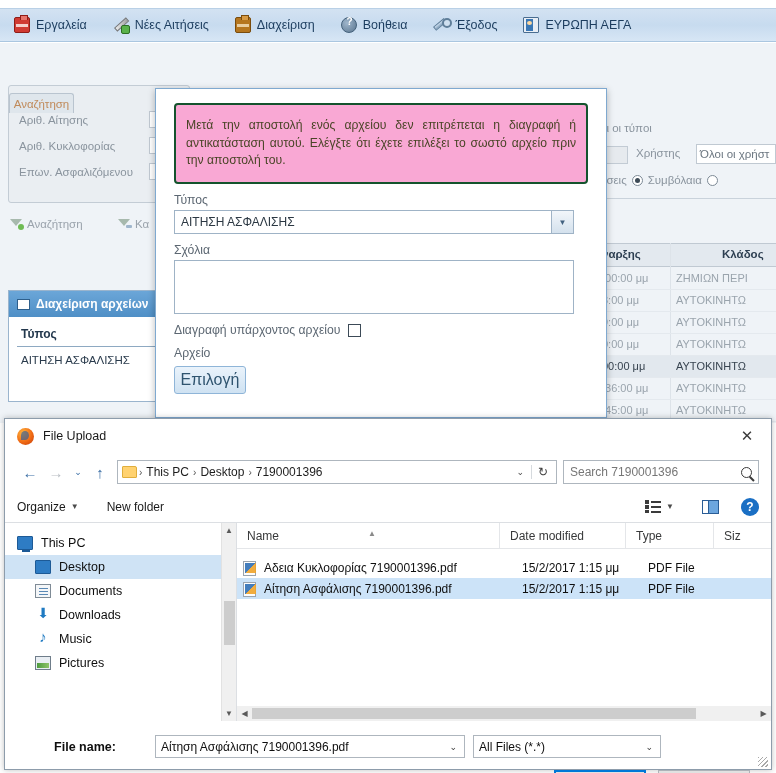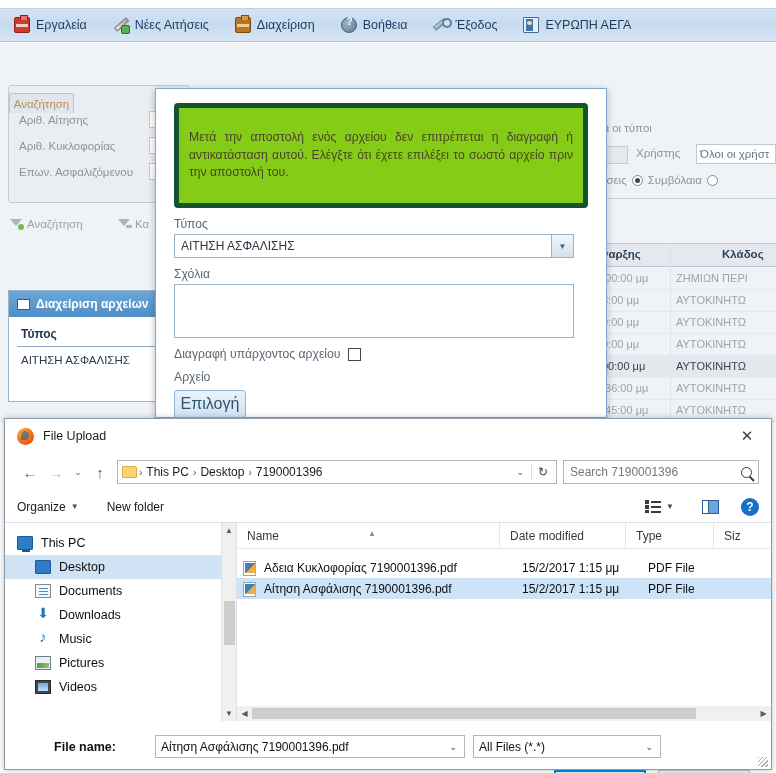--- a/index.html
+++ b/index.html
@@ -125,22 +125,22 @@
     border-bottom:1px solid #3f7fbc; display:flex; align-items:center; padding:0 6px 0 10px; }
   .gdlg-title .tt { font-size:12.5px; font-weight:bold; color:#ffffff; flex:1; white-space:nowrap; }
   .ico-upload { width:16px; height:14px; position:relative; margin-right:7px;
      background:#e8b055; border:1px solid #9a6a18; border-radius:1px; }
   .ico-upload::after { content:"▲"; position:absolute; left:0; top:-5px; width:16px; text-align:center;
      font-size:9px; color:#2f6ea8; }
   .gclose { width:20px; height:20px; background:#cfe4f6; border:1px solid #8fb8dd; border-radius:3px;
      display:flex; align-items:center; justify-content:center; font-size:12px; color:#2f6ea8;
      font-weight:bold; cursor:pointer; }
   .gdlg-body { padding:14px 18px 0 18px; }
-  .warn { background:#84cc16; border:5px solid #14532d; border-radius:4px;
-    padding:21px 10px; font-size:12.2px; color:#4b4528; line-height:1.45;
+  .warn { background:#f9a8d4; border:2px solid #14532d; border-radius:4px;
+    padding:12px 10px; font-size:12.2px; color:#4b4528; line-height:1.45;
     text-align:justify; }
   .flabel { font-size:12.2px; color:#5c6772; margin:9px 0 3px 0; }
   .sel-wrap { position:relative; width:400px; height:24px; border:1px solid #9fb3c6; background:#fff;
      display:flex; align-items:center; }
   .sel-wrap .val { font-size:12px; color:#2b3742; padding-left:6px; flex:1; }
   .sel-arrow { width:22px; height:22px; background: linear-gradient(to bottom,#f2f6fa,#d4e1ed);
      border-left:1px solid #9fb3c6; display:flex; align-items:center; justify-content:center;
      font-size:8px; color:#41617f; }
   .tarea { width:400px; height:54px; border:1px solid #9fb3c6; background:#fff; }
   .chk-row { display:flex; align-items:center; gap:7px; margin-top:9px; }
@@ -479,24 +479,20 @@
           <span>Downloads</span>
         </div>
         <div class="titem">
           <span class="ti-ico ic-music"></span>
           <span>Music</span>
         </div>
         <div class="titem">
           <span class="ti-ico ic-pic"></span>
           <span>Pictures</span>
         </div>
-        <div class="titem">
-          <span class="ti-ico ic-vid"></span>
-          <span>Videos</span>
-        </div>
         <div class="tree-scroll">
           <div class="ts-up">▲</div>
           <div class="ts-thumb"></div>
           <div class="ts-dn">▼</div>
         </div>
       </div>
 
       <div class="wlist">
         <div class="lhead">
           <div class="lh" style="width:263px;">

